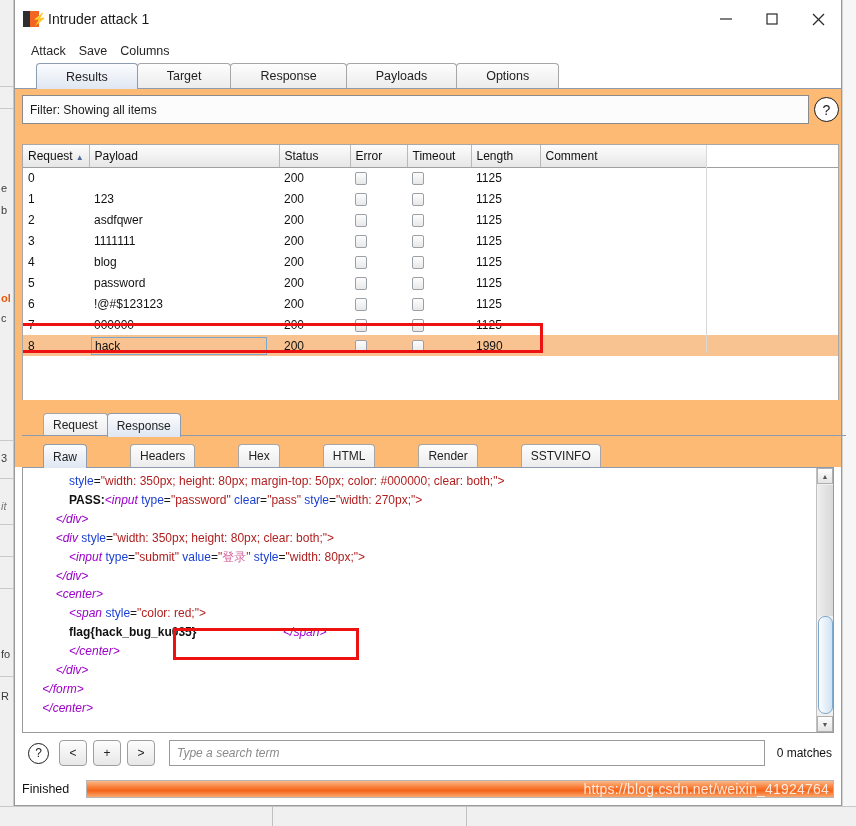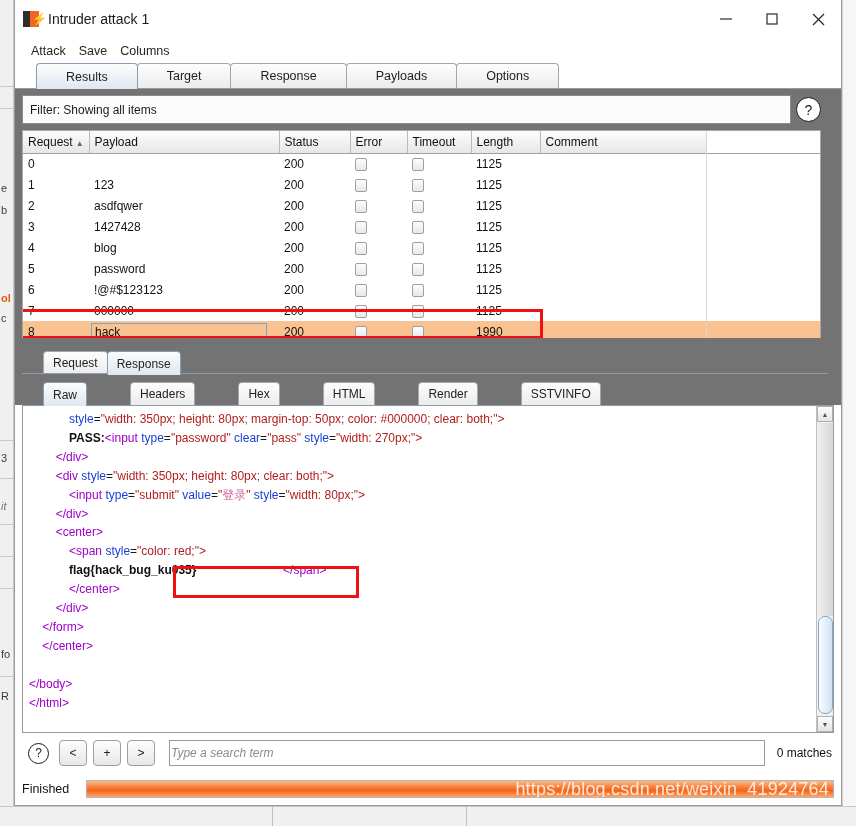--- a/index.html
+++ b/index.html
@@ -138,22 +138,22 @@
   .tab.active {
     background: linear-gradient(to bottom,#fbfcfd 0%,#dfe7f2 100%);
     border-color: #8d9bb0;
     z-index: 3;
     margin-bottom: -1px;
     height: 26px;
   }
 
   
   .results-pane {
-    padding: 6px 20px 0 7px;
-    background: #737373;
+    padding: 6px 2px 0 7px;
+    background: #fdba74;
   }
 
   
   .filter-row {
     display: flex; align-items: center;
     height: 29px;
   }
   .filter-bar {
     flex: 1; height: 29px;
     border: 1px solid #8a8a8a;
@@ -168,26 +168,26 @@
     border: 1.6px solid #1a1a1a;
     border-radius: 50%;
     display: flex; align-items: center; justify-content: center;
     font-size: 14px; color: #1a1a1a;
     flex: none; cursor: default;
     background: #ffffff;
   }
 
   
   .table-wrap {
-    margin-top: 6px;
+    margin-top: 20px;
     border: 1px solid #a8a8a8;
     border-bottom: none;
     background: #ffffff;
     position: relative;
-    height: 208px;
+    height: 256px;
     overflow: hidden;
   }
   table.results {
     border-collapse: collapse;
     width: 100%;
     font-size: 12px;
     color: #111;
     table-layout: fixed;
   }
   table.results th {
@@ -297,21 +297,21 @@
   }
   pre.code {
     margin: 0;
     font-family: "Liberation Sans", sans-serif;
     font-size: 12px;
     line-height: 18.9px;
     color: #1a1a1a;
     white-space: pre;
     padding-left: 6px;
   }
-  .tg { color: #9d00c9; }        
+  .tg { color: #9d00c9; font-style: italic; }        
   .at { color: #1a3fd4; }        
   .vl { color: #b01e1e; }        
   .bk { color: #111111; font-weight: bold; }
   .cn { color: #d4649a; }        
 
   
   .vscroll {
     width: 17px;
     background: #f0f0f0;
     border-left: 1px solid #c0c0c0;
@@ -358,21 +358,21 @@
     border-radius: 4px;
     display: flex; align-items: center; justify-content: center;
     font-size: 12px; color: #222;
     cursor: default;
   }
   .search-input {
     flex: 1; height: 26px; margin-left: 8px;
     border: 1px solid #9a9a9a;
     background: #ffffff;
     display: flex; align-items: center;
-    padding-left: 1px;
+    padding-left: 7px;
     font-size: 12px; font-style: italic; color: #8a8a8a;
   }
   .matches {
     font-size: 12px; color: #111;
     margin-left: 12px; margin-right: 2px;
     white-space: nowrap;
   }
 
   
   .status-row {
@@ -389,21 +389,21 @@
     position: relative; overflow: hidden;
   }
   .progress-fill {
     position: absolute; left: 0; top: 0; bottom: 0;
     width: 100%;
     background: linear-gradient(to bottom,#fbb98a 0%,#f97a33 42%,#f4641a 60%,#fba86d 100%);
   }
   .watermark {
     position: absolute; right: 4px; top: 50%;
     transform: translateY(-50%);
-    font-size: 18px;
+    font-size: 14px;
     color: rgba(255,255,255,0.82);
     white-space: nowrap;
     letter-spacing: .2px;
   }
 </style>
 </head>
 <body>
 
 <div id="bg-window">
   <div class="bg-strip">
@@ -533,21 +533,21 @@
               <td class="payload-cell">asdfqwer</td>
               <td>200</td>
               <td><span class="ck"></span></td>
               <td><span class="ck"></span></td>
               <td>1125</td>
               <td></td>
               <td></td>
             </tr>
             <tr>
               <td>3</td>
-              <td class="payload-cell">1427428</td>
+              <td class="payload-cell">1111111</td>
               <td>200</td>
               <td><span class="ck"></span></td>
               <td><span class="ck"></span></td>
               <td>1125</td>
               <td></td>
               <td></td>
             </tr>
             <tr>
               <td>4</td>
               <td class="payload-cell">blog</td>

